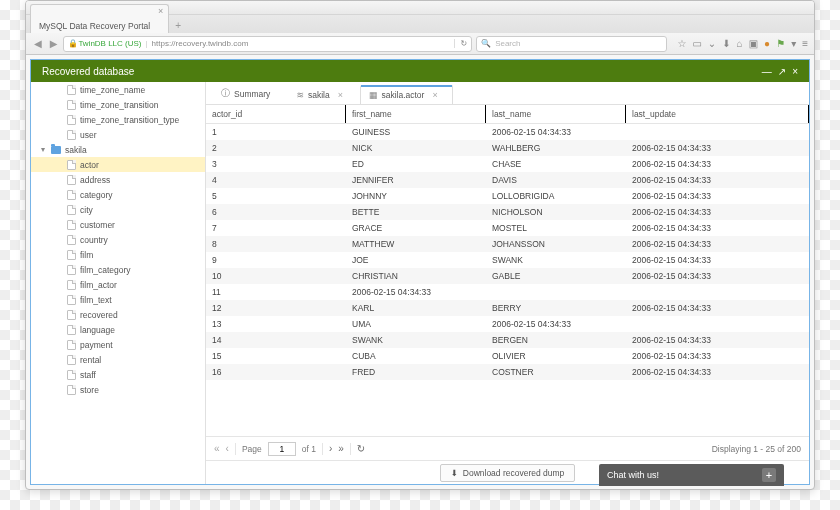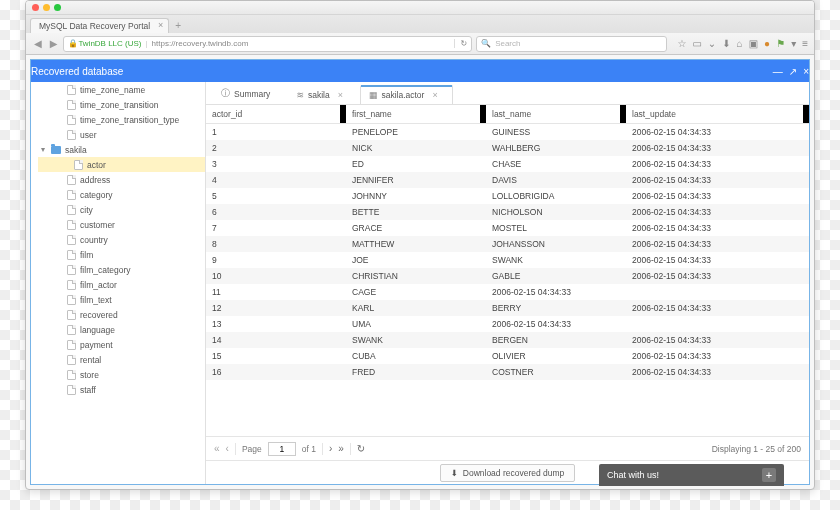--- a/index.html
+++ b/index.html
@@ -23,60 +23,60 @@
     display: flex;
     flex-direction: column;
     overflow: hidden;
     position: relative;
   }
   .title-row { height: 14px; display: flex; align-items: center; padding: 0 6px; background: linear-gradient(#f5f5f5,#e9e9e9); border-bottom: 1px solid #d5d5d5; }
   .t-lights { display: flex; gap: 4px; margin-right: 8px; }
   .t-lights span { width: 7px; height: 7px; border-radius: 50%; display: block; }
   .t-red { background:#ff5f57; } .t-yel { background:#febc2e; } .t-grn { background:#28c840; }
   .tab-row { height: 18px; display: flex; align-items: flex-end; padding: 0 4px; background: linear-gradient(#e9e9e9,#e1e1e1); }
-  .btab { background:#f7f7f7; border:1px solid #ccc; border-bottom:none; border-radius:3px 3px 0 0; padding:2px 18px 2px 8px; font-size:8.5px; color:#555; position:relative; }
+  .btab { background:#f7f7f7; border:1px solid #ccc; border-bottom:none; border-radius:3px 3px 0 0; padding:16px 18px 2px 8px; font-size:8.5px; color:#555; position:relative; }
   .btab::after { content:"×"; position:absolute; right:5px; top:1px; color:#999; font-size:9px; }
   .addr-row { height:22px; display:flex; align-items:center; gap:4px; padding:0 6px; background:linear-gradient(#f5f5f5,#ececec); border-bottom:1px solid #c7c7c7; }
   .nav-ico { color:#9a9a9a; font-size:10px; padding:0 2px; }
   .lock { color:#39a83c; font-size:8px; }
   .ident { color:#39a83c; font-size:8px; white-space:nowrap; }
   .url { background:#fff; border:1px solid #ccc; height:16px; border-radius:3px; padding:0 4px; display:flex; align-items:center; font-size:8px; color:#8a8a8a; overflow:hidden; }
   .url-box { flex:2.2; }
   .reload { border-left:1px solid #ddd; padding-left:5px; margin-left:auto; color:#888; }
   .search-box { flex:1; color:#b5b5b5; }
   .tbicons { display:flex; gap:6px; padding-left:6px; color:#888; font-size:10px; }
   .tbicons span { display:inline-block; }
 
   .panel { flex:1; margin:4px; border:1px solid #77b4e7; display:flex; flex-direction:column; background:#fff; min-height:0; }
-  .panel-head { height:22px; background:#3b82f6; color:#fff; display:flex; align-items:center; padding:0 0; font-size:10px; }
+  .panel-head { height:22px; background:#4d7c0f; color:#fff; display:flex; align-items:center; padding:0 11px; font-size:10px; }
   .panel-head .tools { margin-left:auto; display:flex; gap:6px; font-size:10px; }
   .panel-body { flex:1; display:flex; min-height:0; }
 
   .sidebar { width:175px; border-right:1px solid #e0e0e0; overflow:hidden; background:#fff; }
   .tree { list-style:none; font-size:8.5px; color:#555; }
   .tree li { height:15px; display:flex; align-items:center; padding-left:24px; gap:4px; white-space:nowrap; }
   .tree li.db { padding-left:8px; }
-  .tree li.sel { background:#fff3c4;margin-left:7px; }
+  .tree li.sel { background:#fff3c4; }
   .fico { width:9px; height:10px; border:1px solid #c0c0c0; border-radius:1px; position:relative; flex:0 0 auto; background:#fff; }
   .fico::before { content:""; position:absolute; right:-1px; top:-1px; width:3px; height:3px; background:#f2f2f2; border-left:1px solid #c0c0c0; border-bottom:1px solid #c0c0c0; }
   .dico { width:10px; height:8px; background:#5fa3e0; border-radius:1px; position:relative; flex:0 0 auto; }
   .dico::before { content:""; position:absolute; left:0; top:-2px; width:4px; height:2px; background:#5fa3e0; border-radius:1px 1px 0 0; }
   .tw { width:8px; text-align:center; color:#888; font-size:8px; flex:0 0 auto; }
 
   .main { flex:1; display:flex; flex-direction:column; min-width:0; }
   .tabs { height:23px; border-bottom:1px solid #e0e0e0; display:flex; align-items:flex-end; padding:0 6px; gap:2px; }
   .mtab { display:flex; align-items:center; gap:4px; padding:4px 14px 4px 8px; font-size:8.5px; color:#555; border:1px solid transparent; border-bottom:none; position:relative; }
   .mtab.closable::after { content:"×"; color:#aaa; font-size:9px; margin-left:4px; }
   .mtab.active { background:#fff; border-color:#ddd; border-radius:2px 2px 0 0; }
   .mtab.active::before { content:""; position:absolute; left:0; top:-1px; width:100%; height:2px; background:#5fa3e0; }
   .tico { font-size:9px; color:#888; }
 
   .grid-head, .grid-row { display:flex; font-size:8.5px; }
   .grid-head { background:#fff; border-bottom:1px solid #e5e5e5; color:#555; }
-  .grid-head > div { padding:4px 6px; border-right:6px solid #000000; }
+  .grid-head > div { padding:4px 6px; border-right:1px solid #000000; }
   .grid-body { flex:1; overflow:hidden; }
   .grid-row > div { padding:3px 6px; overflow:hidden; white-space:nowrap; text-overflow:ellipsis; }
   .grid-row:nth-child(even) { background:#f6f6f6; }
   .c1 { width:140px; } .c2 { width:140px; } .c3 { width:140px; } .c4 { flex:1; }
 
   .pager { height:24px; border-top:1px solid #e5e5e5; display:flex; align-items:center; padding:0 8px; gap:6px; font-size:8.5px; color:#777; }
   .pager .btn { color:#a7a7a7; font-size:10px; }
   .pager .btn.act { color:#6a6a6a; }
   .pager input { width:28px; height:14px; border:1px solid #ccc; font-size:8.5px; text-align:center; }
   .pager .disp { margin-left:auto; }
@@ -238,26 +238,26 @@
               <span>payment</span>
             </li>
             <li>
               <span class="tw"></span>
               <span class="fico"></span>
               <span>rental</span>
             </li>
             <li>
               <span class="tw"></span>
               <span class="fico"></span>
+              <span>staff</span>
+            </li>
+            <li>
+              <span class="tw"></span>
+              <span class="fico"></span>
               <span>store</span>
-            </li>
-            <li>
-              <span class="tw"></span>
-              <span class="fico"></span>
-              <span>staff</span>
             </li>
           </ul>
       </div>
       <div class="main">
         <div class="tabs">
           <div class="mtab">
             <span class="tico">ⓘ</span>
             <span>Summary</span>
           </div>
           <div class="mtab closable">
@@ -271,21 +271,20 @@
         </div>
         <div class="grid-head">
           <div class="c1">actor_id</div>
           <div class="c2">first_name</div>
           <div class="c3">last_name</div>
           <div class="c4">last_update</div>
         </div>
         <div class="grid-body" id="grid-body">
             <div class="grid-row">
               <div class="c1">1</div>
-              <div class="c2">PENELOPE</div>
               <div class="c3">GUINESS</div>
               <div class="c4">2006-02-15 04:34:33</div>
             </div>
             <div class="grid-row">
               <div class="c1">2</div>
               <div class="c2">NICK</div>
               <div class="c3">WAHLBERG</div>
               <div class="c4">2006-02-15 04:34:33</div>
             </div>
             <div class="grid-row">
@@ -331,21 +330,20 @@
               <div class="c4">2006-02-15 04:34:33</div>
             </div>
             <div class="grid-row">
               <div class="c1">10</div>
               <div class="c2">CHRISTIAN</div>
               <div class="c3">GABLE</div>
               <div class="c4">2006-02-15 04:34:33</div>
             </div>
             <div class="grid-row">
               <div class="c1">11</div>
-              <div class="c3">CAGE</div>
               <div class="c4">2006-02-15 04:34:33</div>
             </div>
             <div class="grid-row">
               <div class="c1">12</div>
               <div class="c2">KARL</div>
               <div class="c3">BERRY</div>
               <div class="c4">2006-02-15 04:34:33</div>
             </div>
             <div class="grid-row">
               <div class="c1">13</div>

